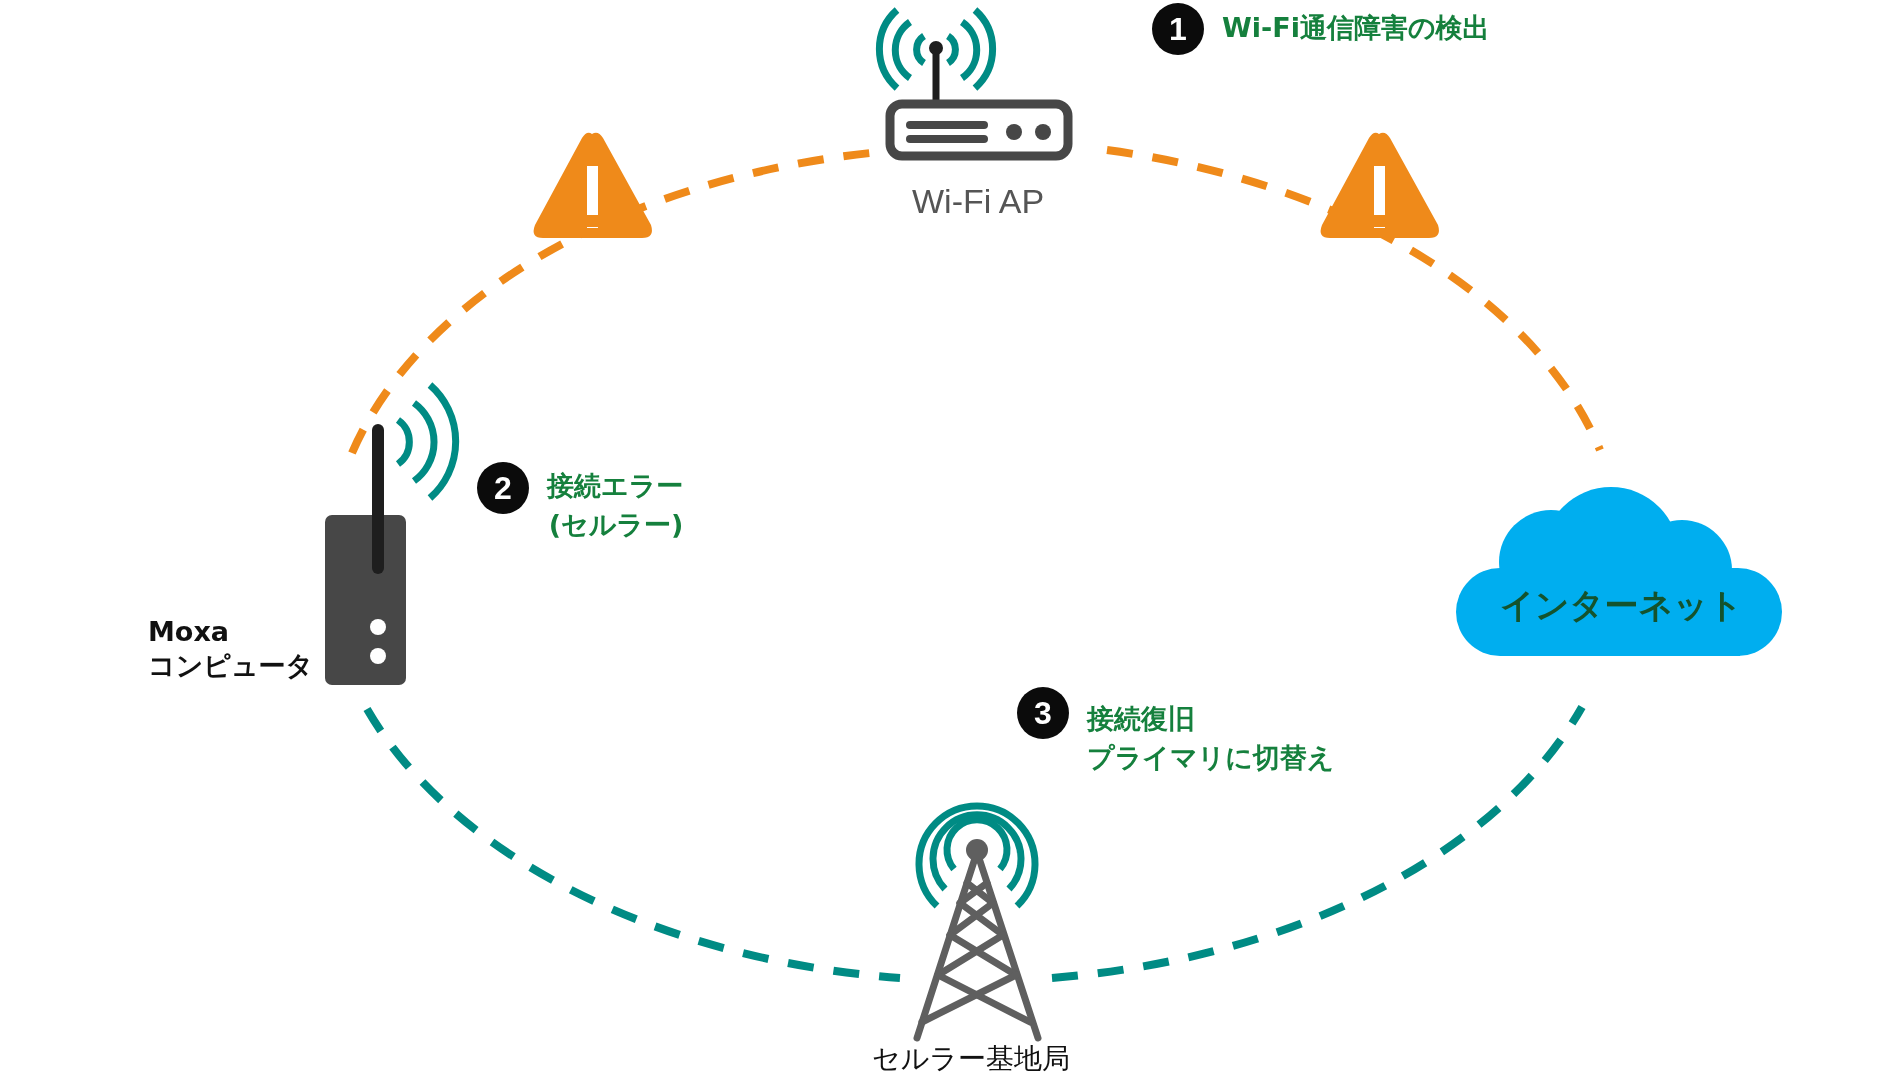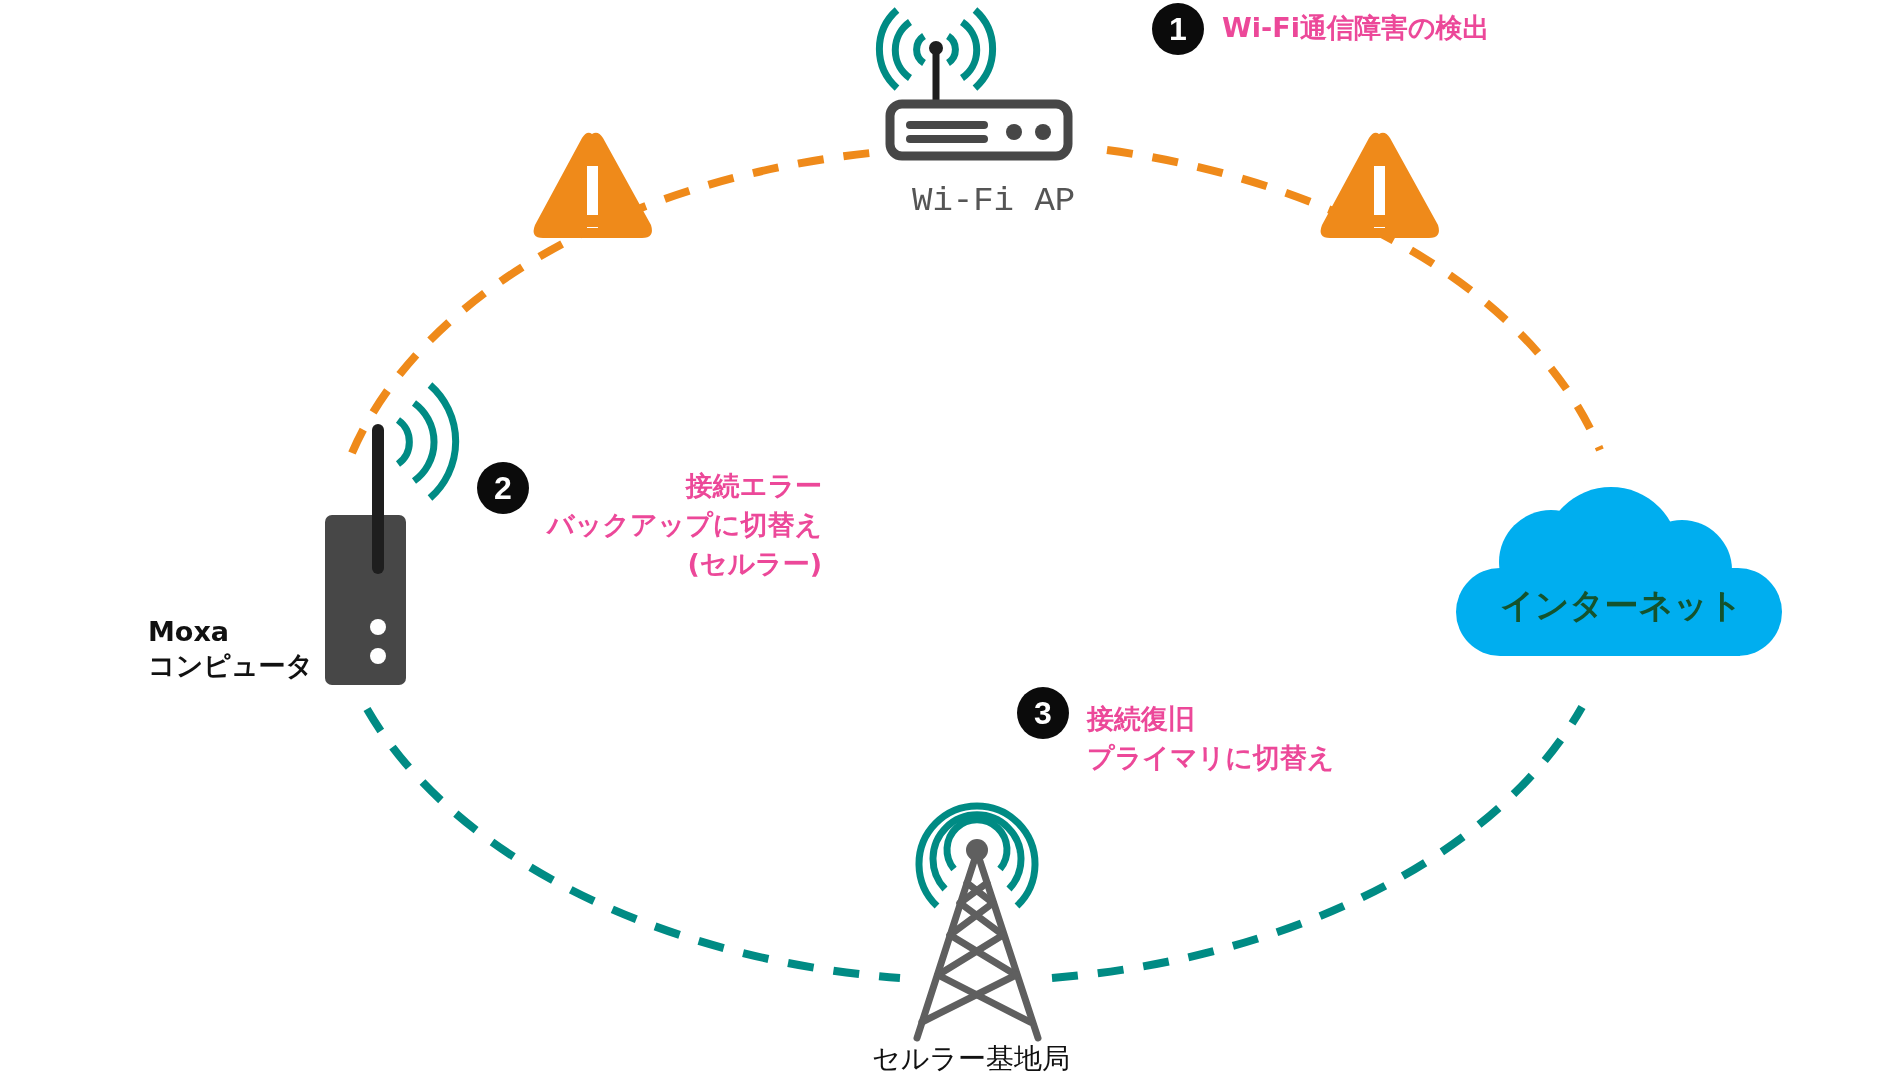--- a/index.html
+++ b/index.html
@@ -4,23 +4,23 @@
 <style>
   html, body { margin: 0; padding: 0; background: #ffffff; }
   body { width: 1900px; height: 1080px; position: relative; overflow: hidden;
          font-family: "DejaVu Sans", "Liberation Sans", sans-serif; }
   svg#diagram { position: absolute; left: 0; top: 0; }
   .lbl { position: absolute; white-space: nowrap; color: #111; }
   .step { position: absolute; display: flex; align-items: flex-start; }
   .badge { width: 52px; height: 52px; border-radius: 50%; background: #0b0b0b; color: #fff;
            font-family: "Liberation Sans", sans-serif; font-weight: bold; font-size: 32px;
            display: flex; align-items: center; justify-content: center; flex: 0 0 52px; }
-  .step-text { margin-left: 18px; font-weight: bold; font-size: 27px; line-height: 39px; color: #ec4899; }
+  .step-text { margin-left: 18px; font-weight: bold; font-size: 27px; line-height: 39px; color: #15803d; }
   .step-text div { white-space: nowrap; }
-  #label-ap { left: 912px; top: 182px; font-family: Liberation Mono, monospace; font-size: 34px; color: #555; }
+  #label-ap { left: 912px; top: 182px; font-family: Liberation Sans, sans-serif; font-size: 34px; color: #555; }
   #label-moxa { left: 148px; top: 615px; font-weight: bold; font-size: 27px; line-height: 34px; }
   #label-tower { left: 872px; top: 1040px; font-weight: normal; font-size: 28px; }
   #label-cloud { left: 1500px; top: 583px; width: 240px; text-align: center; color: #14532d; font-weight: bold; font-size: 34px; }
 </style>
 </head>
 <body>
 
 <svg id="diagram" width="1900" height="1080" viewBox="0 0 1900 1080">
 
   <path d="M 352 453 A 650 417 0 0 1 880 152" fill="none" stroke="#EF8A1A" stroke-width="8" stroke-dasharray="26 20"></path>
@@ -115,21 +115,20 @@
   <div class="badge">1</div>
   <div class="step-text" style="margin-top:5px;">
     <div>Wi-Fi通信障害の検出</div>
   </div>
 </div>
 
 <div class="step" style="left:477px; top:462px;">
   <div class="badge">2</div>
   <div class="step-text" style="margin-top:4px;text-align:right;">
     <div>接続エラー</div>
-    <div>バックアップに切替え</div>
     <div>(セルラー)</div>
   </div>
 </div>
 
 <div class="step" style="left:1017px; top:687px;">
   <div class="badge">3</div>
   <div class="step-text" style="margin-top:12px;">
     <div>接続復旧</div>
     <div>プライマリに切替え</div>
   </div>

